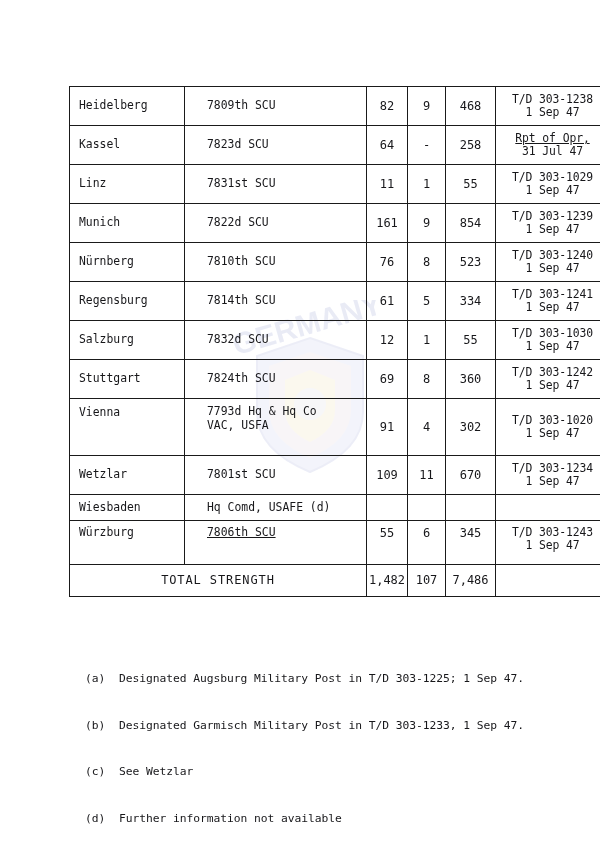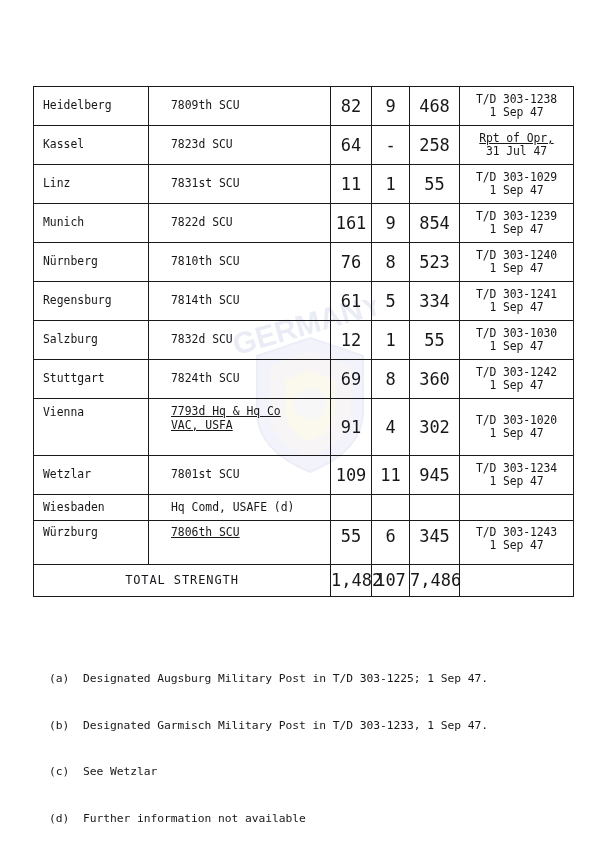--- a/index.html
+++ b/index.html
@@ -32,20 +32,21 @@
     font-family: "Liberation Sans", sans-serif;
     font-weight: 700;
     fill: #7b86c6;
   }
 
   
   .page {
     position: absolute;
     inset: 0;
     z-index: 1;
+    margin-left: 36px;
   }
 
   
   .tbl-wrap {
     position: absolute;
     left: 33px;
     top: 86px;
     width: 540px;
   }
   table.doc {
@@ -67,21 +68,21 @@
   .c-n1    { width: 41px; }
   .c-n2    { width: 38px; }
   .c-n3    { width: 50px; }
   .c-ref   { width: 114px; }
 
   .cell-pad-loc  { padding: 0 0 0 9px; }
   .cell-pad-unit { padding: 0 0 0 22px; }
 
   td.num {
     text-align: center;
-    font-size: 17px;
+    font-size: 12px;
   }
   td.ref {
     text-align: center;
     padding: 0 2px;
   }
   .ref-l1 { display: block; letter-spacing: -0.1px; text-align: center; }
   .ref-l2 { display: block; letter-spacing: -0.1px; }
   .ref.underline-first .ref-l1 {
     text-decoration: underline;
     text-underline-offset: 1px;
@@ -269,21 +270,21 @@
             <span class="ref-l1">T/D 303-1242</span>
             <span class="ref-l2">1 Sep 47</span>
           </td>
         </tr>
 
         <tr class="r-vienna">
           <td style="vertical-align:top;">
             <div class="cell-pad-loc" style="padding-top:7px;">Vienna</div>
           </td>
           <td style="vertical-align:top;">
-            <div class="cell-pad-unit unit-two-line" style="padding-top:6px;text-decoration:underline;">
+            <div class="cell-pad-unit unit-two-line" style="padding-top:6px;">
               <div>7793d Hq &amp; Hq Co</div>
               <div>VAC, USFA</div>
             </div>
           </td>
           <td class="num">91</td>
           <td class="num">4</td>
           <td class="num">302</td>
           <td class="ref">
             <span class="ref-l1">T/D 303-1020</span>
             <span class="ref-l2">1 Sep 47</span>
@@ -292,21 +293,21 @@
 
         <tr class="r-tall">
           <td>
               <div class="cell-pad-loc">Wetzlar</div>
             </td>
           <td>
               <div class="cell-pad-unit">7801st SCU</div>
             </td>
           <td class="num">109</td>
           <td class="num">11</td>
-          <td class="num">945</td>
+          <td class="num">670</td>
           <td class="ref">
             <span class="ref-l1">T/D 303-1234</span>
             <span class="ref-l2">1 Sep 47</span>
           </td>
         </tr>
 
         <tr class="r-short">
           <td>
               <div class="cell-pad-loc">Wiesbaden</div>
             </td>

